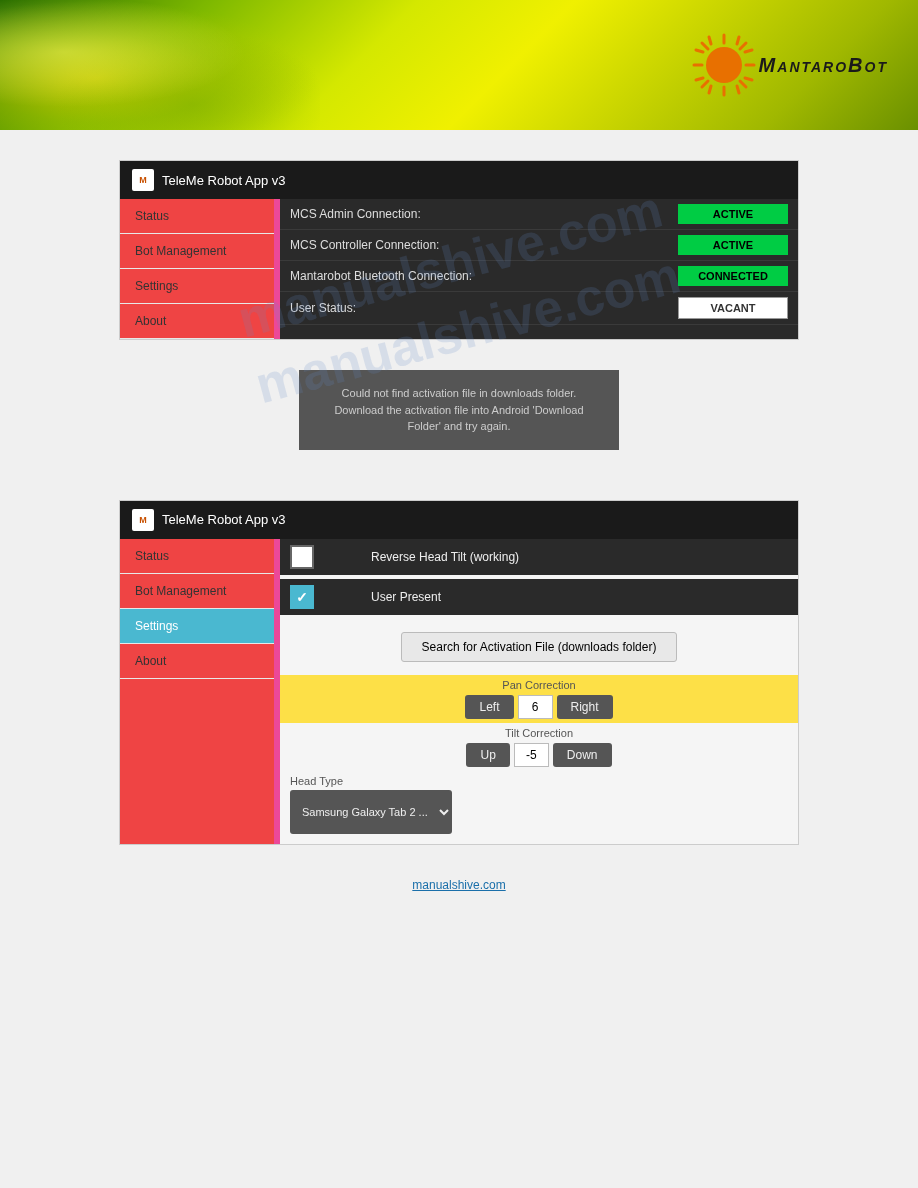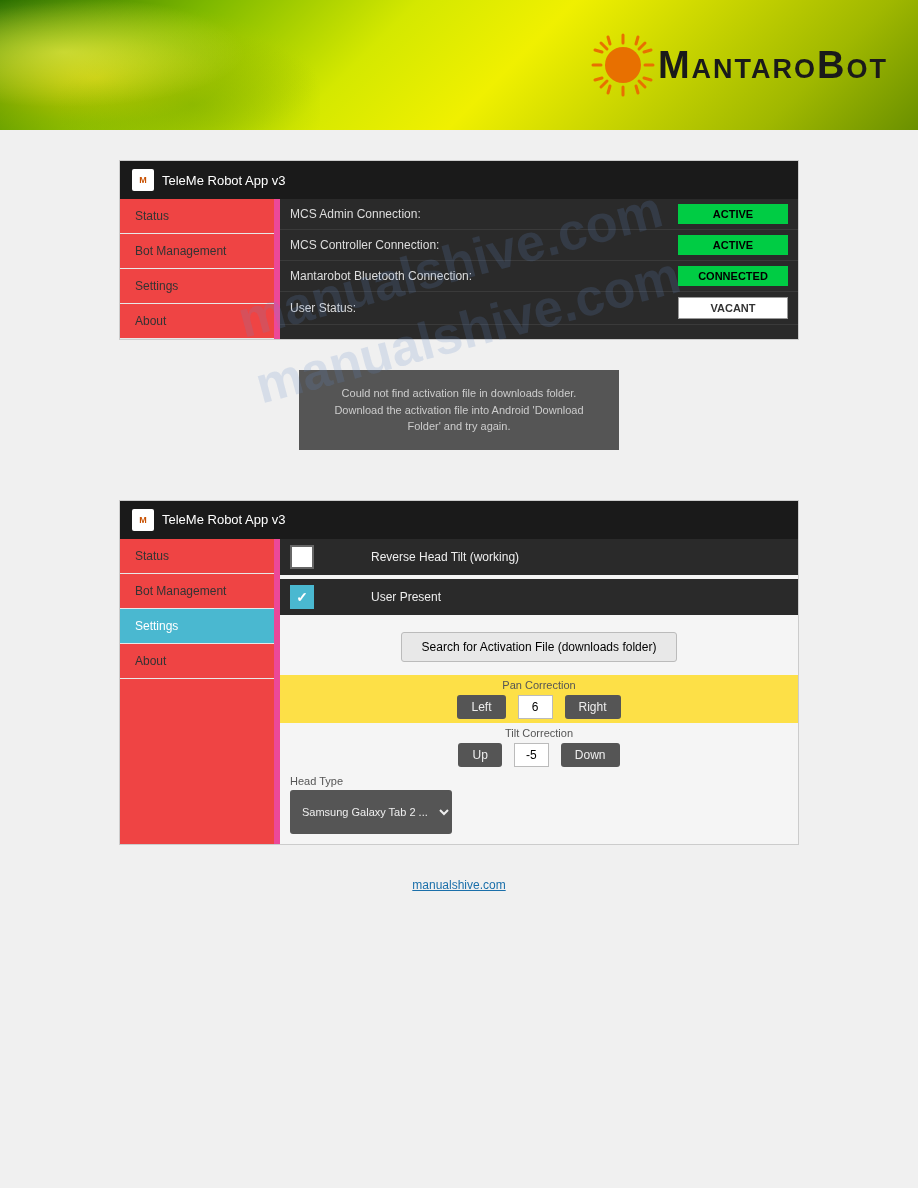--- a/index.html
+++ b/index.html
@@ -42,25 +42,26 @@
       transform: translateY(-50%);
       display: flex;
       align-items: center;
       gap: 0;
     }
     .logo-sun {
       width: 70px;
       height: 70px;
     }
     .logo-text {
-      font-size: 38px;
+      font-size: 20px;
       font-weight: bold;
       color: #1a1a1a;
       letter-spacing: 2px;
       font-variant: small-caps;
+      font-style: italic;
     }
 
     
     .main-content {
       padding: 30px 50px;
       position: relative;
     }
 
     
     .watermark {
@@ -229,21 +230,21 @@
     .correction-title {
       font-size: 11px;
       color: #555;
       text-align: center;
       margin-bottom: 4px;
     }
     .correction-controls {
       display: flex;
       align-items: center;
       justify-content: center;
-      gap: 12px;
+      gap: 4px;
     }
     .ctrl-btn {
       padding: 5px 14px;
       background: #555;
       color: #eee;
       border: none;
       border-radius: 3px;
       font-size: 12px;
       cursor: pointer;
     }

